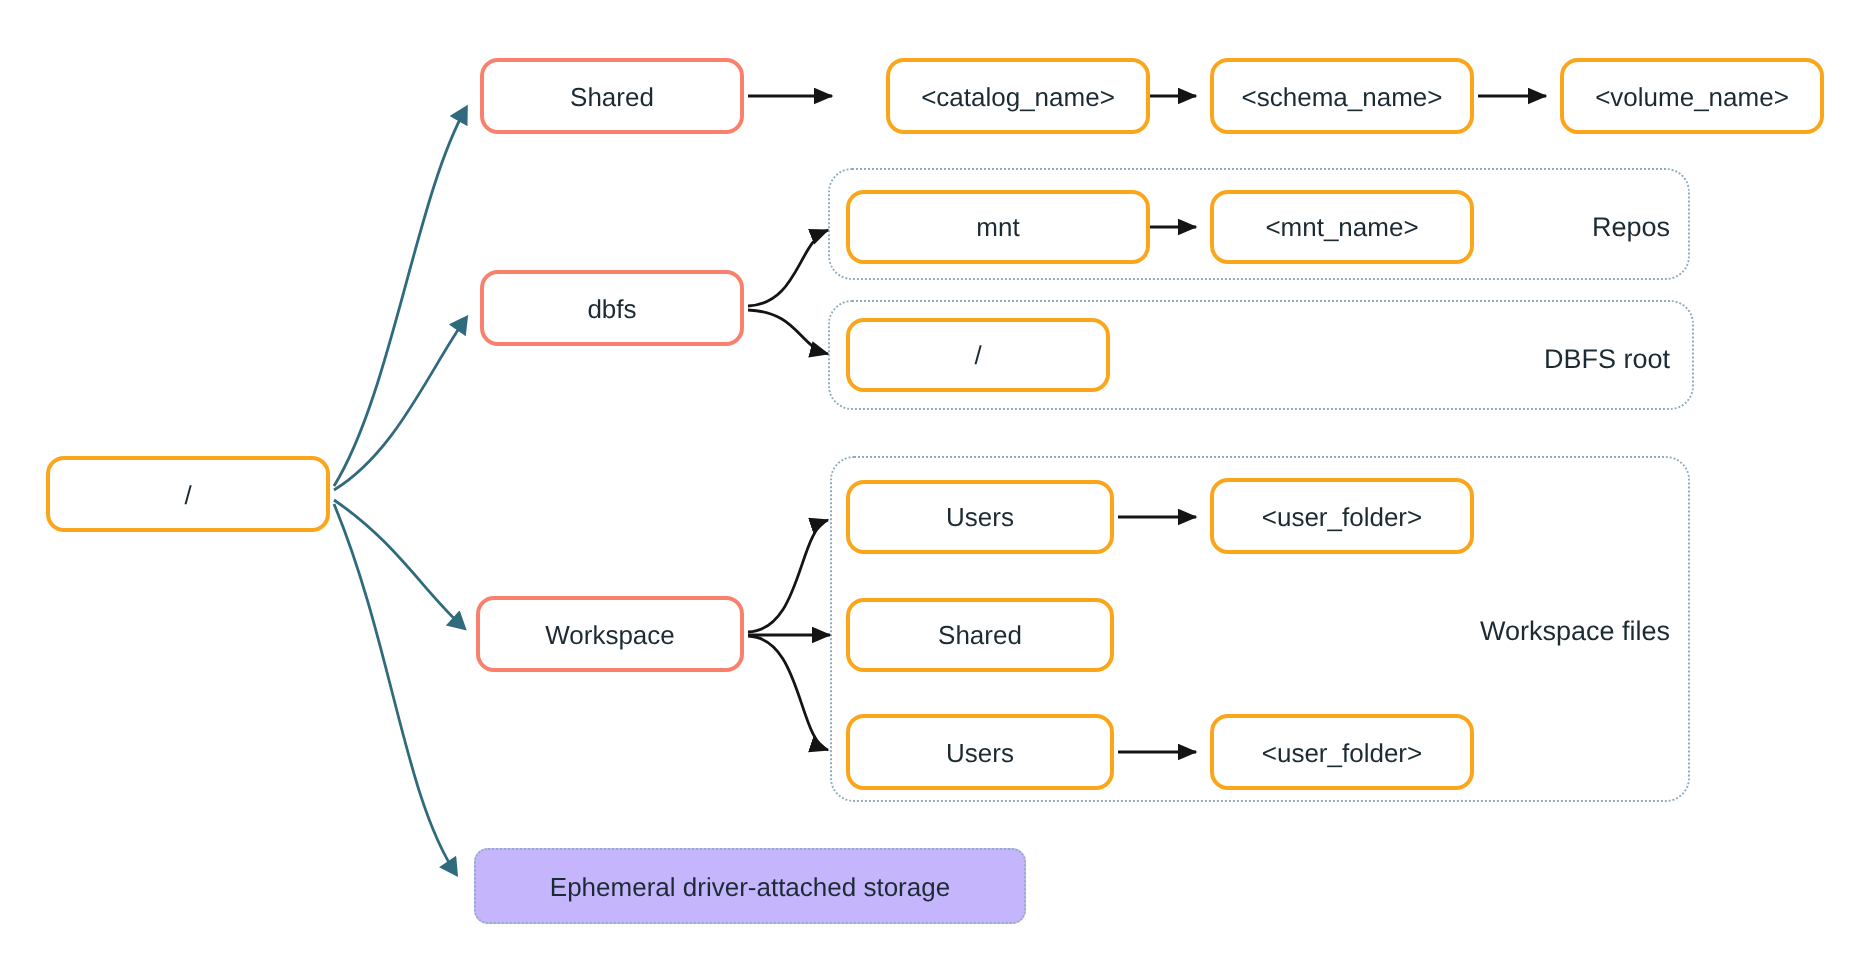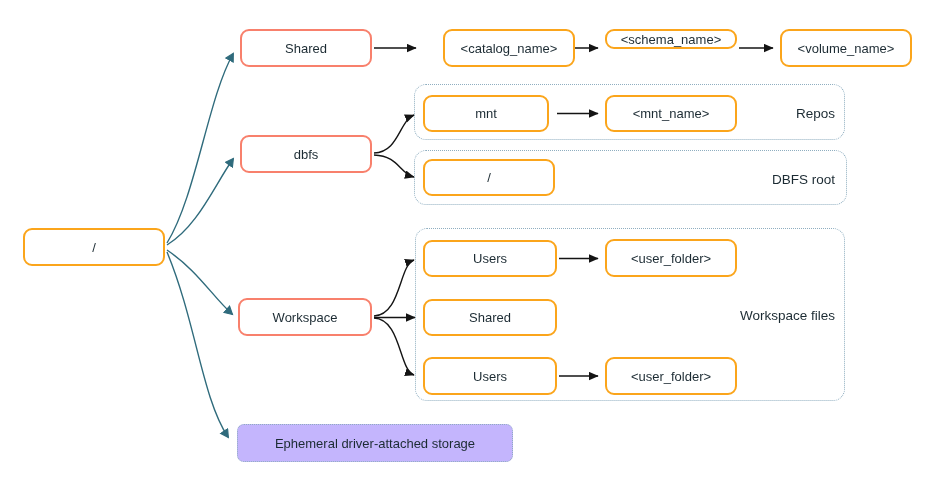--- a/index.html
+++ b/index.html
@@ -96,25 +96,25 @@
       <path d="M374,155 C399,156 399,173 414,177" marker-end="url(#mblack)"></path>
       <path d="M374,316 C401,315 399,265 414,260" marker-end="url(#mblack)"></path>
       <path d="M374,318 C401,319 399,370 414,375" marker-end="url(#mblack)"></path>
     </g>
   </svg>
 
   <div class="node orange" style="left:23px; top:228px; width:142px; height:38px;">/</div>
 
   <div class="node salmon" style="left:240px; top:29px; width:132px; height:38px;">Shared</div>
   <div class="node orange" style="left:423px; top:29px; width:132px; height:38px;margin-left:20px;">&lt;catalog_name&gt;</div>
-  <div class="node orange" style="left:605px; top:29px; width:132px; height:20px;">&lt;schema_name&gt;</div>
+  <div class="node orange" style="left:605px; top:29px; width:132px; height:38px;">&lt;schema_name&gt;</div>
   <div class="node orange" style="left:780px; top:29px; width:132px; height:38px;text-align:right;">&lt;volume_name&gt;</div>
 
   <div class="node salmon" style="left:240px; top:135px; width:132px; height:38px;">dbfs</div>
-  <div class="node orange" style="left:423px; top:95px; width:126px; height:37px;">mnt</div>
+  <div class="node orange" style="left:423px; top:95px; width:152px; height:37px;">mnt</div>
   <div class="node orange" style="left:605px; top:95px; width:132px; height:37px;">&lt;mnt_name&gt;</div>
   <div class="node orange" style="left:423px; top:159px; width:132px; height:37px;">/</div>
 
   <div class="node orange" style="left:423px; top:240px; width:134px; height:37px;">Users</div>
   <div class="node salmon" style="left:238px; top:298px; width:134px; height:38px;">Workspace</div>
   <div class="node orange" style="left:605px; top:239px; width:132px; height:38px;">&lt;user_folder&gt;</div>
   <div class="node orange" style="left:423px; top:299px; width:134px; height:37px;">Shared</div>
   <div class="node orange" style="left:423px; top:357px; width:134px; height:38px;">Users</div>
   <div class="node orange" style="left:605px; top:357px; width:132px; height:38px;">&lt;user_folder&gt;</div>
 

